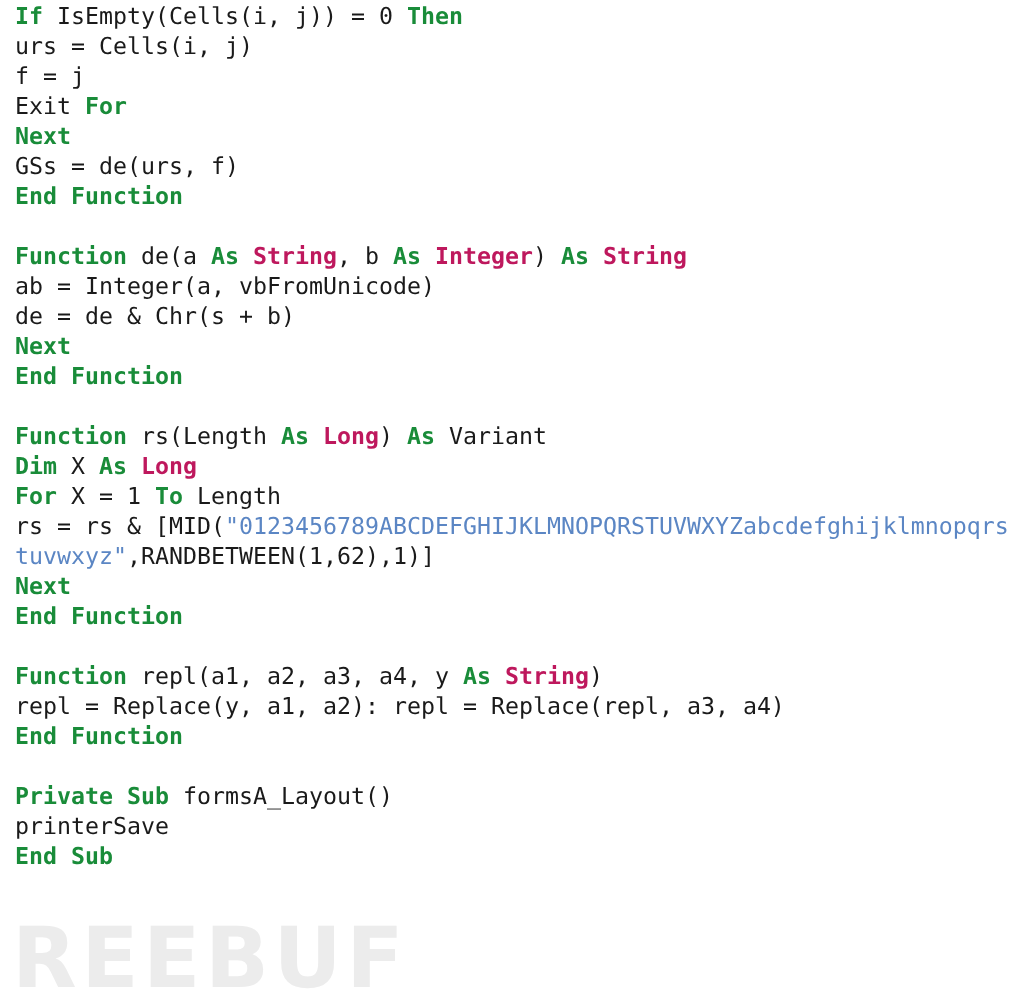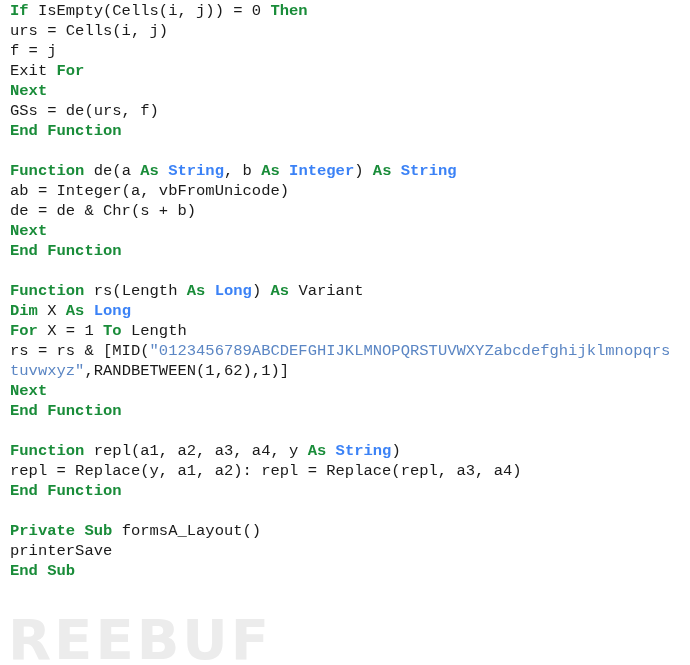--- a/index.html
+++ b/index.html
@@ -32,33 +32,32 @@
     color: #ececec;
     user-select: none;
     pointer-events: none;
     z-index: 0;
     line-height: 1;
   }
   .code-lines {
     position: relative;
     z-index: 1;
     padding: 1px 12px 0 10px;
-    font-family: Liberation Mono, monospace;
   }
   .line {
     height: 20px;
     line-height: 20px;
     font-size: 15.5px;
     white-space: pre;
     color: #1a1a1a;
     letter-spacing: 0px;
   }
   .line.blank { color: transparent; }
   .kw   { color: #198c39; font-weight: bold; }
-  .typ  { color: #3b82f6; font-weight: bold; }
+  .typ  { color: #be185d; font-weight: bold; }
   .str  { color: #5b86c4; }
   .pln  { color: #1a1a1a; }
 </style>
 </head>
 <body>
 
 <div id="code-view">
   <div class="watermark">REEBUF</div>
   <div class="code-lines">
       <div class="line"><span class="kw">If</span><span class="pln"> IsEmpty(Cells(i, j)) = 0 </span><span class="kw">Then</span></div>

